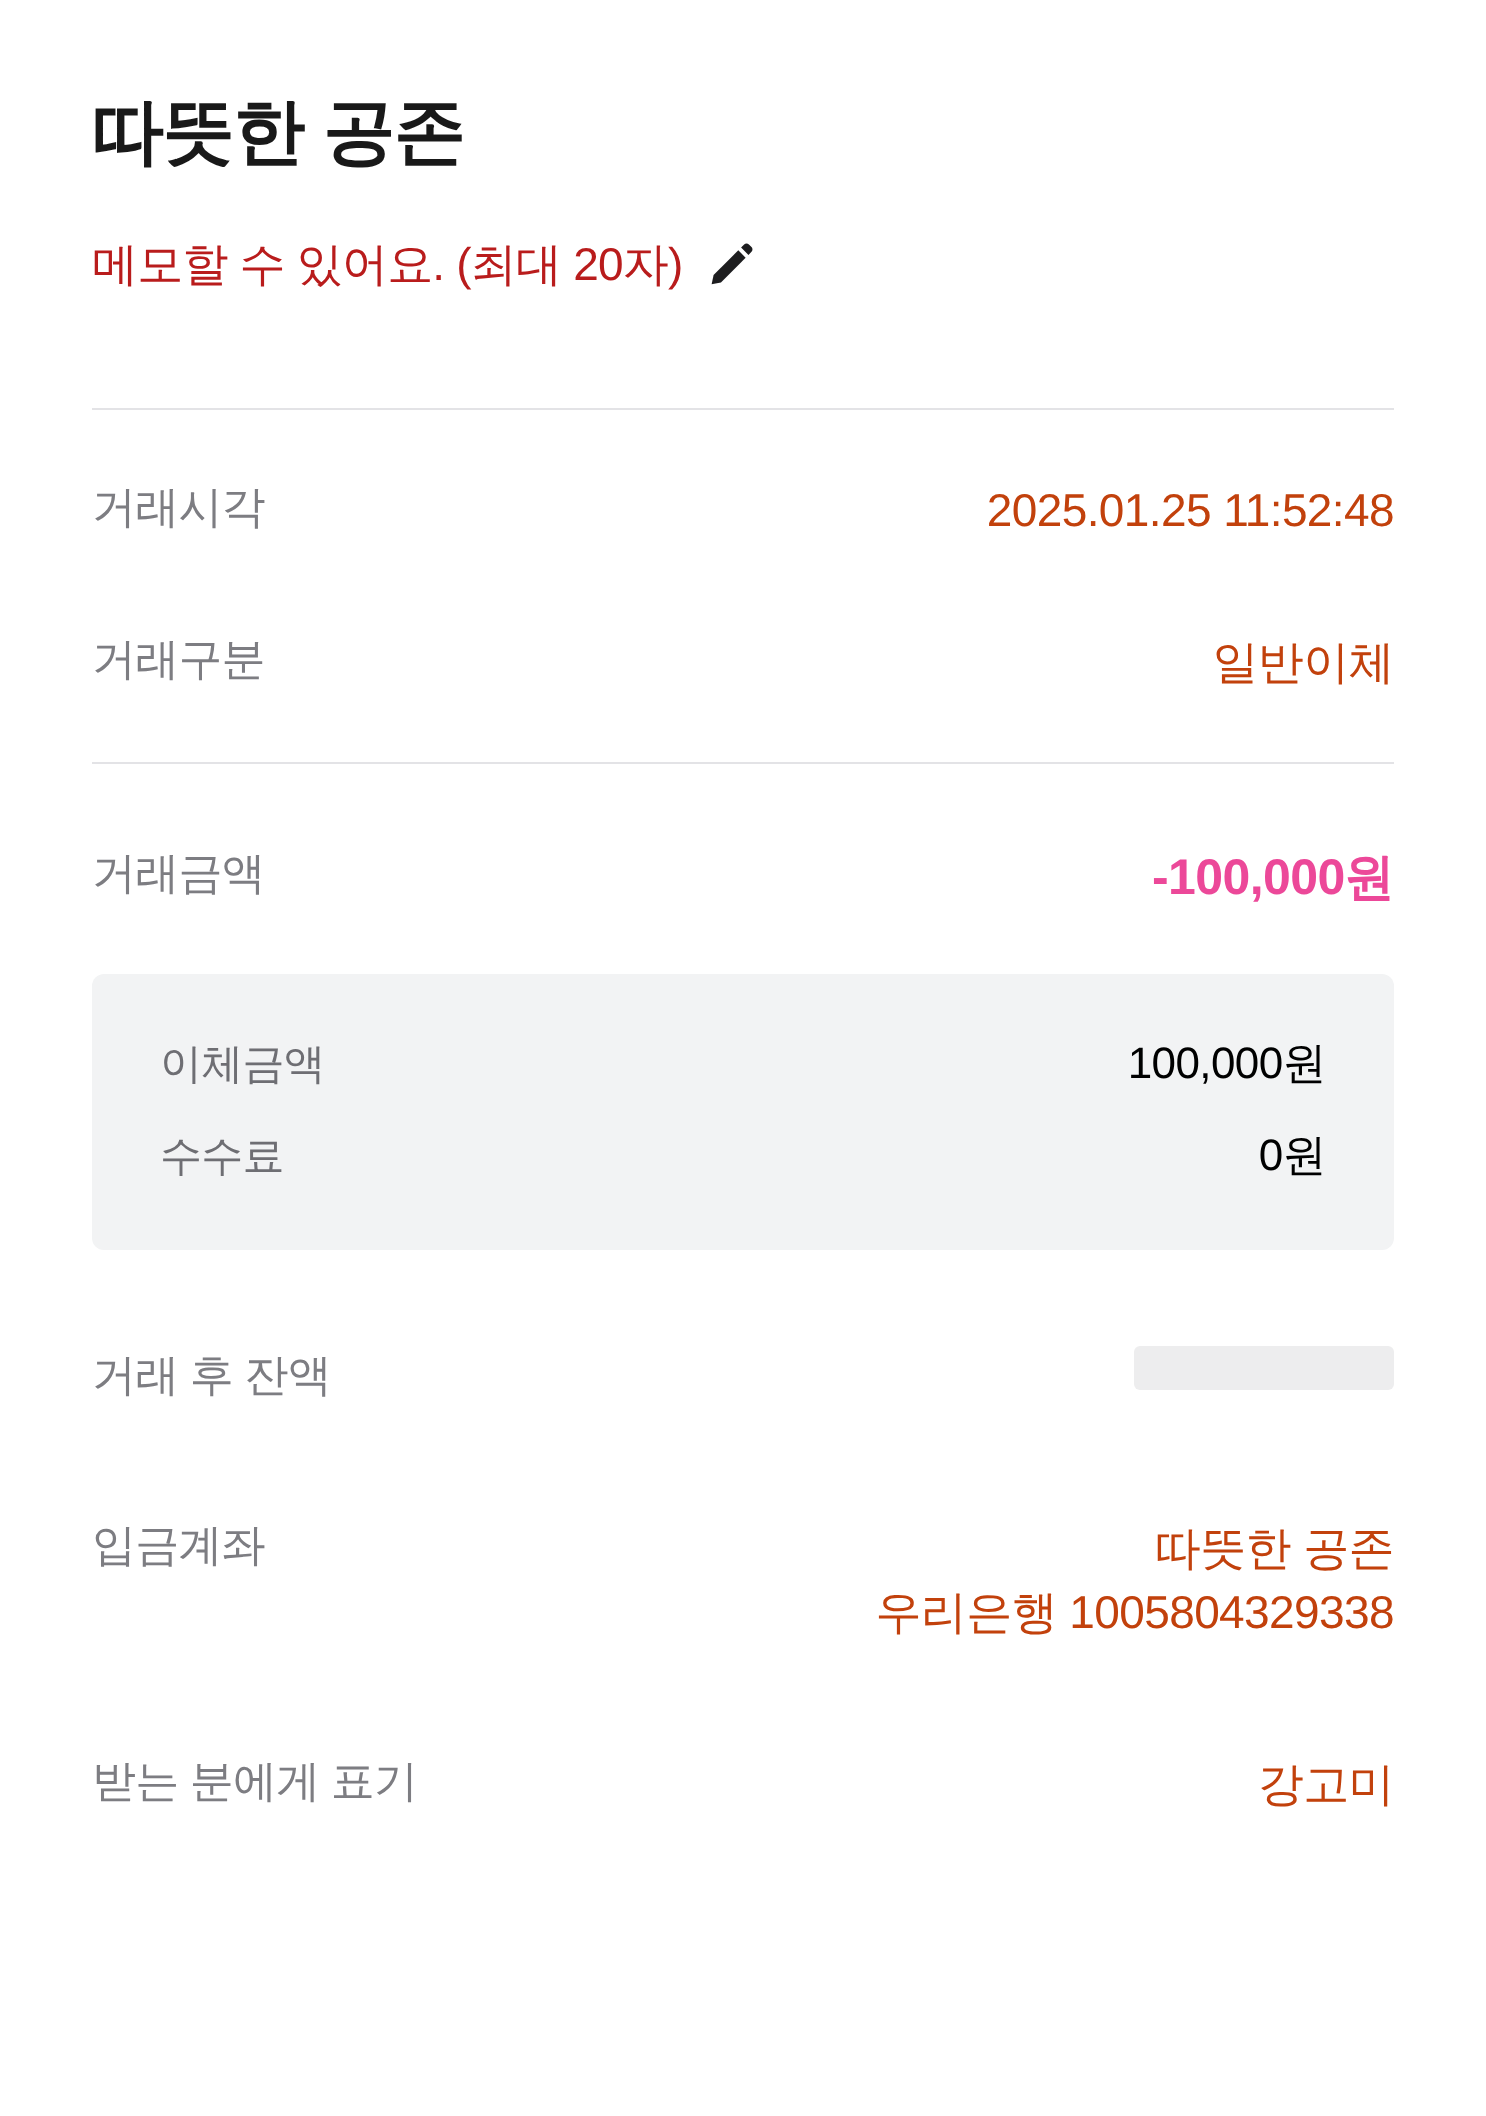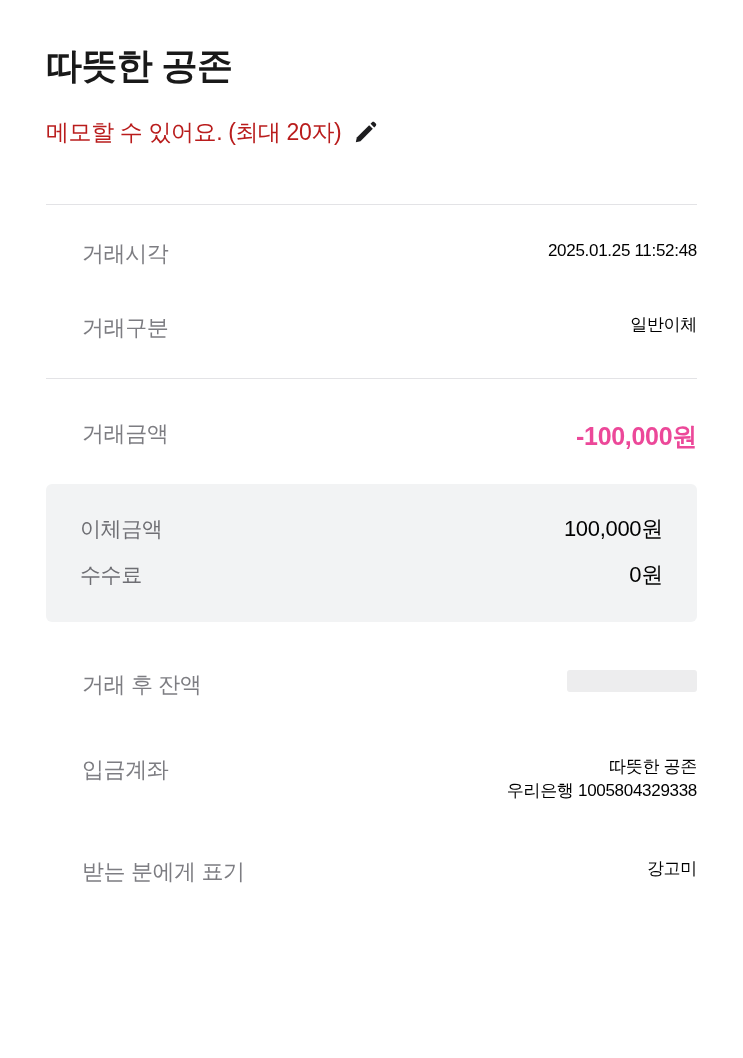--- a/index.html
+++ b/index.html
@@ -59,32 +59,31 @@
   
   .section {
     width: 100%;
   }
   .row {
     display: flex;
     align-items: flex-start;
     justify-content: space-between;
     padding: 22px 0;
     gap: 16px;
-    margin-left: 36px;
   }
   .row-label {
     font-size: 22px;
     color: #7d7d82;
     letter-spacing: -0.4px;
     white-space: nowrap;
     line-height: 1.4;
   }
   .row-value {
-    font-size: 17px;
-    color: #000000;
+    font-size: 23px;
+    color: #c2410c;
     text-align: right;
     letter-spacing: -0.3px;
     line-height: 1.4;
   }
   .row-value.strong {
     font-weight: 700;
     font-size: 25px;
     color: #ec4899;
   }
   .row-value .line2 { display: block; }

